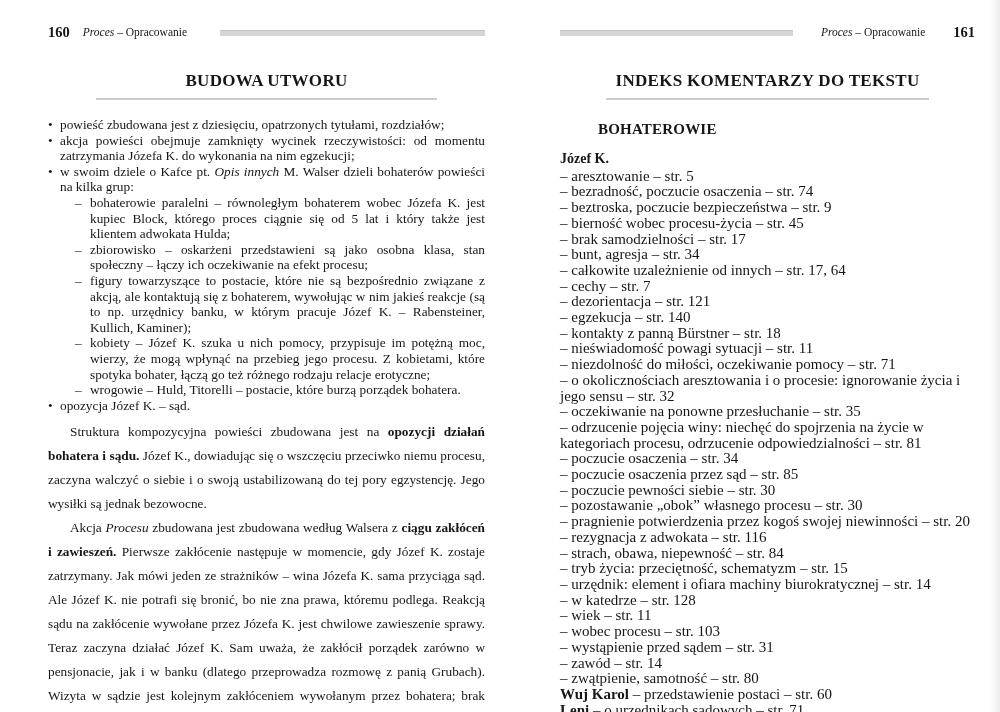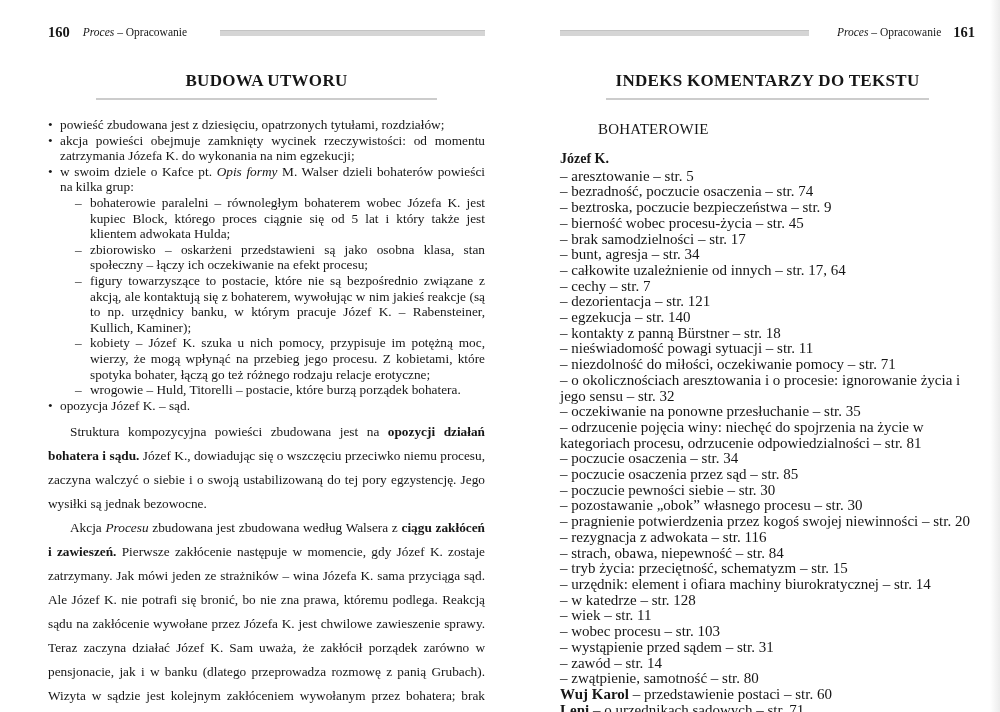--- a/index.html
+++ b/index.html
@@ -21,21 +21,21 @@
   .page.right { left:560px; width:415px; }
 
   
   .running-head { display:flex; align-items:center; margin-top:25px; height:15px; }
   .pagenum { font-weight:bold; font-size:14.5px; line-height:15px; }
   .rh-title { font-size:11.5px; line-height:15px; white-space:nowrap;text-align:center; }
   .rh-title .bk { font-style:italic; }
   .left-head .rh-title { margin-left:13px; }
   .left-head .rh-bar { flex:1; margin-left:33px; }
   .right-head .rh-bar { flex:1; margin-right:28px; }
-  .right-head .pagenum { margin-left:12px; }
+  .right-head .pagenum { margin-left:28px; }
   .rh-bar { height:5px; background:#d5d5d5; border-top:1px solid #c3c3c3; }
 
   
   .chapter-title {
     text-align:center; font-size:17px; font-weight:bold;
     letter-spacing:0.3px; margin:31px 0 0 0;
   }
   .title-rule { height:2px; background:#cccccc; width:78%; margin:7px auto 0 auto; }
 
   
@@ -49,21 +49,21 @@
 
   .para {
     font-size:13.3px; line-height:24px; text-align:justify;
     margin:0; text-indent:22px;
   }
   .para.first { margin-top:7px; }
   .para b { font-weight:bold; }
   .para i { font-style:italic; }
 
   
-  .section-heading { font-size:15px; font-weight:normal; margin:21px 0 0 38px; letter-spacing:0.2px; }
+  .section-heading { font-size:15px; font-weight:bold; margin:21px 0 0 38px; letter-spacing:0.2px; }
   .character-heading { font-size:14px; font-weight:bold; margin:13px 0 0 0; line-height:15.7px; }
   .index-list { margin-top:2px; }
   .idx-item { font-size:15px; line-height:15.7px; text-align:left; }
   .idx-item b { font-weight:bold; }
 </style>
 </head>
 <body>
 
 <div class="spread">
 
@@ -81,21 +81,21 @@
       <div class="bullet lvl1">
         <span class="marker">•</span>
         <span class="b-text"><span>powieść zbudowana jest z dziesięciu, opatrzonych tytułami, rozdziałów;</span></span>
       </div>
       <div class="bullet lvl1">
         <span class="marker">•</span>
         <span class="b-text"><span>akcja powieści obejmuje zamknięty wycinek rzeczywistości: od momentu zatrzymania Józefa K. do wykonania na nim egzekucji;</span></span>
       </div>
       <div class="bullet lvl1">
         <span class="marker">•</span>
-        <span class="b-text"><span>w swoim dziele o Kafce pt. </span><i>Opis formy</i><span> M. Walser dzieli bohaterów powieści na kilka grup:</span></span>
+        <span class="b-text"><span>w swoim dziele o Kafce pt. </span><i>Opis innych</i><span> M. Walser dzieli bohaterów powieści na kilka grup:</span></span>
       </div>
       <div class="bullet lvl2">
         <span class="marker">–</span>
         <span class="b-text"><span>bohaterowie paralelni – równoległym bohaterem wobec Józefa K. jest kupiec Block, którego proces ciągnie się od 5 lat i który także jest klientem adwokata Hulda;</span></span>
       </div>
       <div class="bullet lvl2">
         <span class="marker">–</span>
         <span class="b-text"><span>zbiorowisko – oskarżeni przedstawieni są jako osobna klasa, stan społeczny – łączy ich oczekiwanie na efekt procesu;</span></span>
       </div>
       <div class="bullet lvl2">

